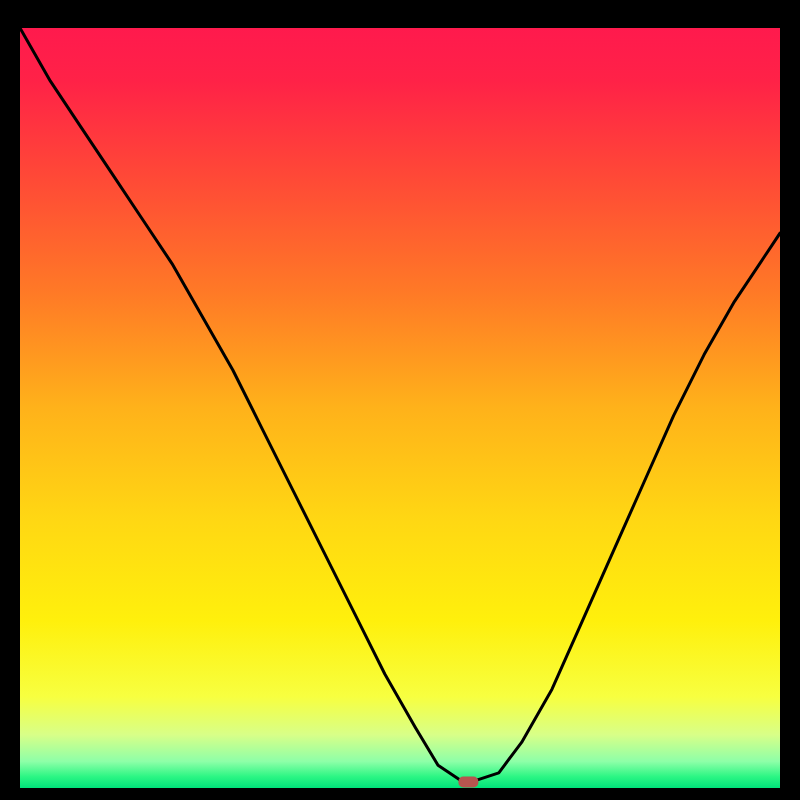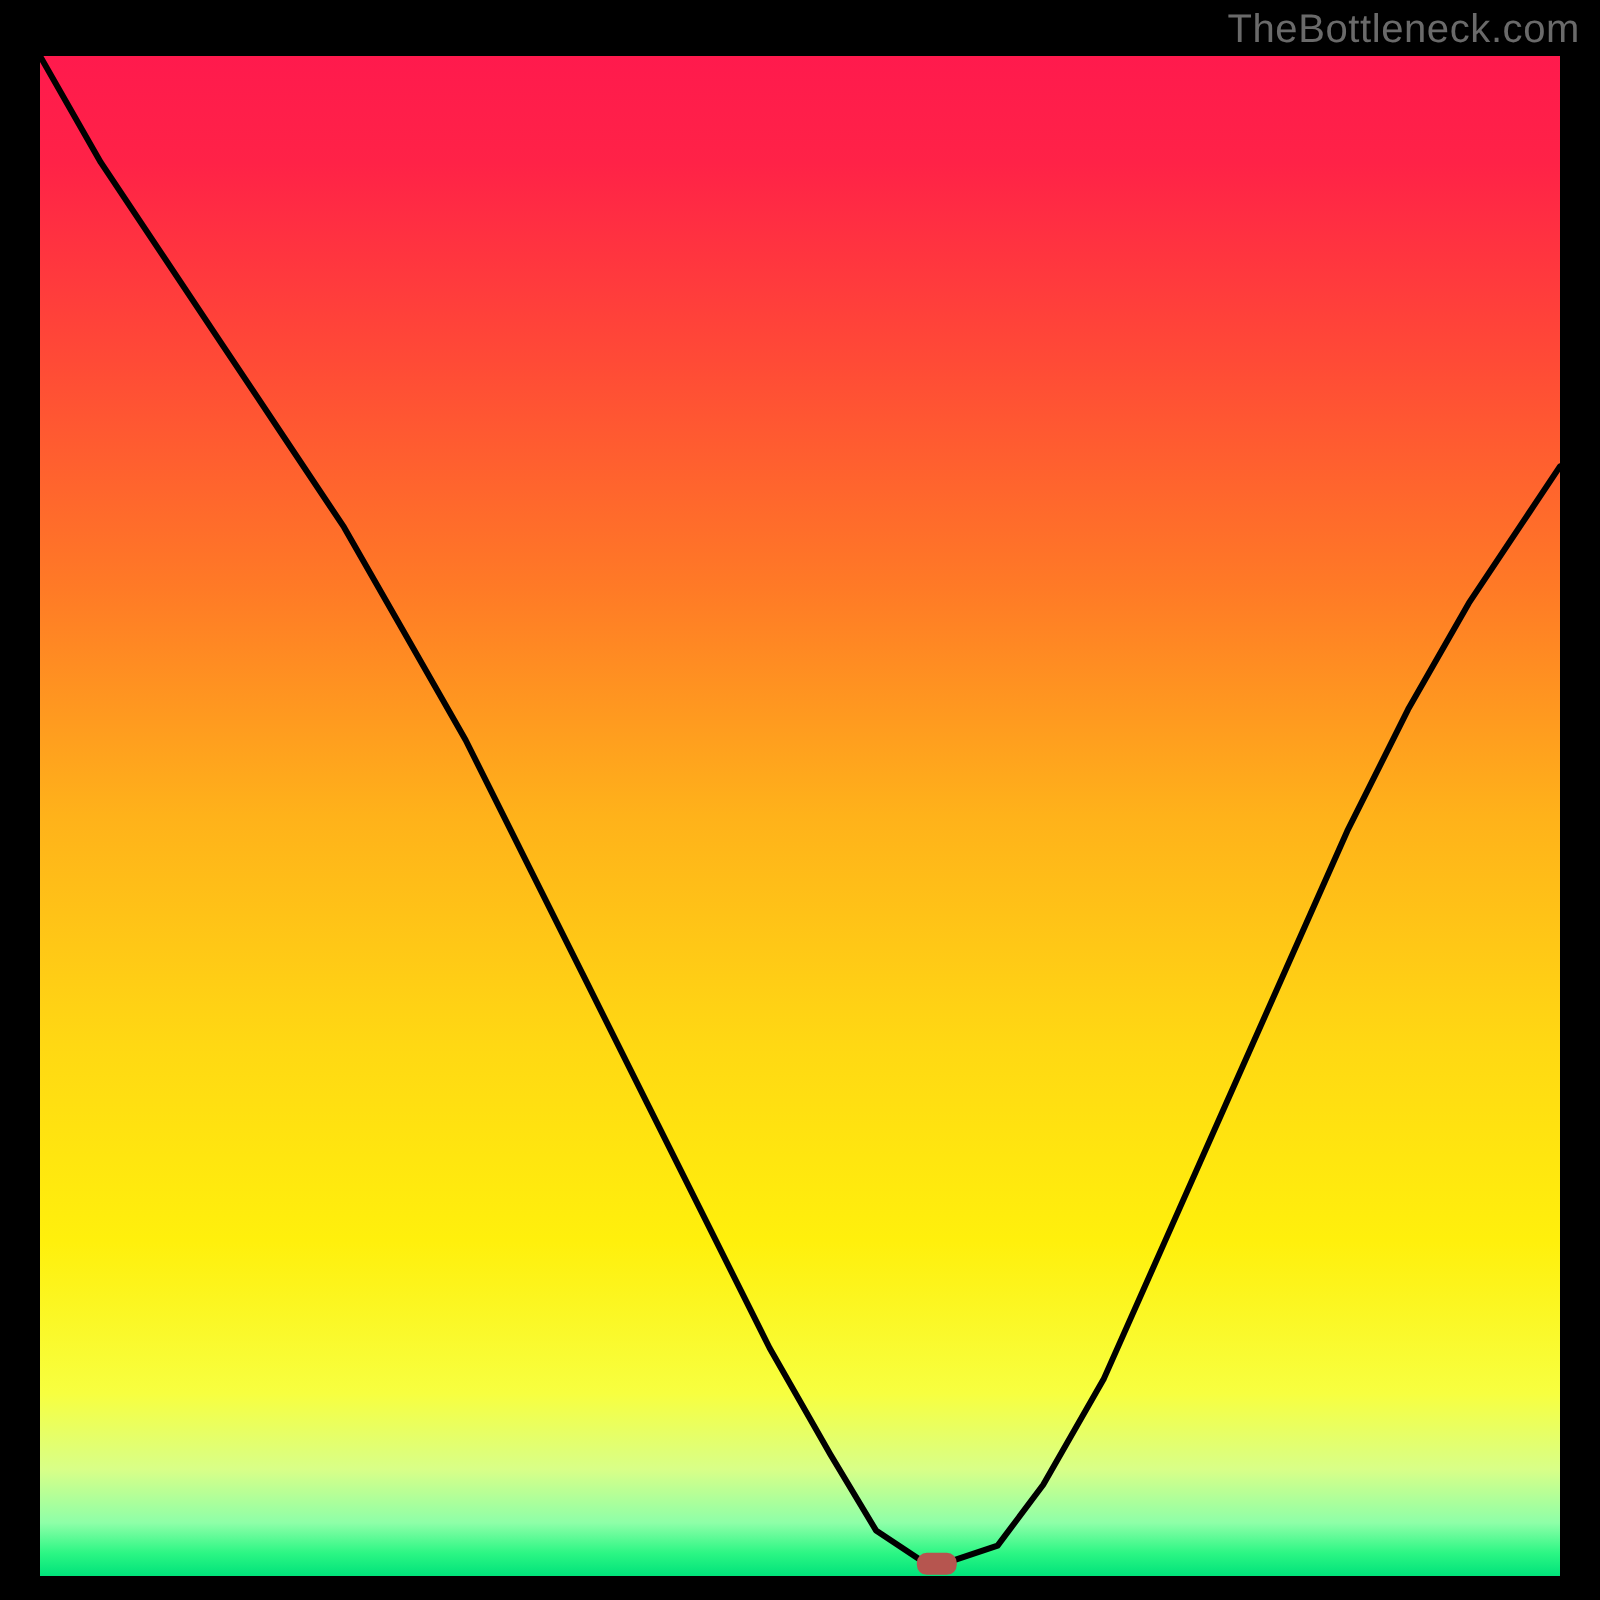--- a/index.html
+++ b/index.html
@@ -48,21 +48,20 @@
     stroke: #000;
     stroke-width: 3;
     stroke-linecap: round;
     stroke-linejoin: round;
   }
 </style>
 </head>
 <body>
 
 <div class="frame">
-  <div class="watermark">TheBottleneck.com</div>
 
   <div class="plot-wrap">
     <svg id="chart-svg" viewBox="0 0 760 760" width="760" height="760" preserveAspectRatio="none">
       <defs>
         <linearGradient id="bg-grad" x1="0" y1="0" x2="0" y2="1">
             <stop offset="0.00%" stop-color="#ff1a4d"></stop>
             <stop offset="7.00%" stop-color="#ff2247"></stop>
             <stop offset="20.00%" stop-color="#ff4a36"></stop>
             <stop offset="35.00%" stop-color="#ff7a26"></stop>
             <stop offset="50.00%" stop-color="#ffb21a"></stop>

